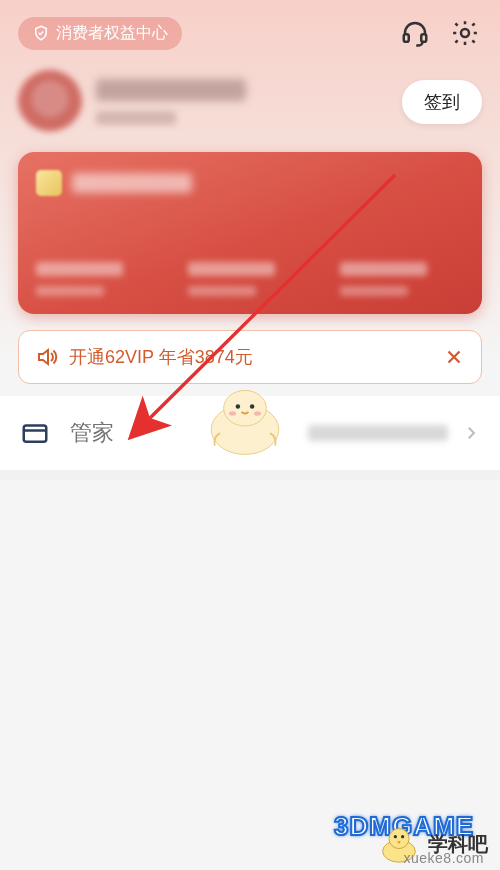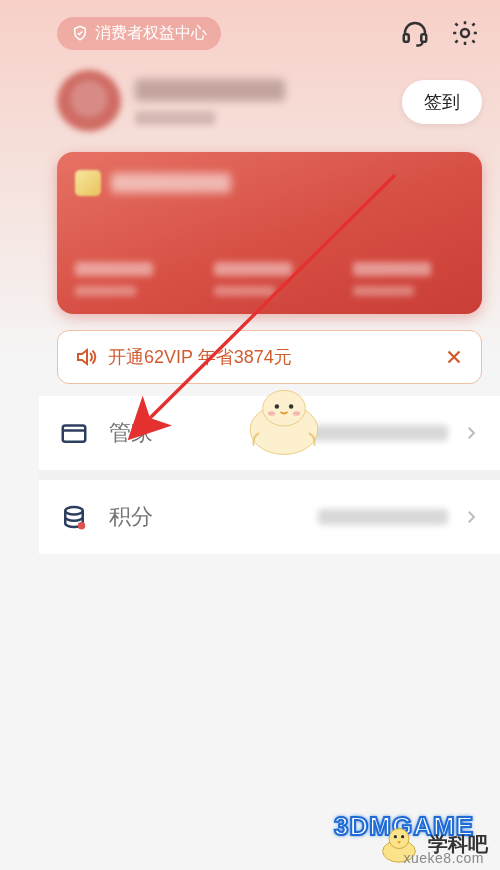--- a/index.html
+++ b/index.html
@@ -3,21 +3,20 @@
 <meta charset="utf-8">
 <style>
   * { box-sizing: border-box; margin: 0; padding: 0; }
   html, body { width: 500px; height: 870px; overflow: hidden; font-family: -apple-system, "PingFang SC", "Microsoft YaHei", sans-serif; }
   body { background: #f5f5f5; position: relative; }
 
   .page {
     width: 500px; height: 870px;
     background: linear-gradient(180deg, #f7d0c8 0%, #f6e2dd 180px, #f5f5f5 360px, #f5f5f5 100%);
     position: relative;
-    padding-left: 39px;
   }
 
   
   .topbar { display: flex; align-items: center; padding: 14px 18px 6px; height: 58px; }
   .rights-pill {
     background: rgba(225,90,80,0.32);
     color: #fff;
     font-size: 16px;
     padding: 6px 14px;
     border-radius: 18px;
@@ -221,36 +220,20 @@
         <path d="M78 62 q8 4 6 14" stroke="#e8c87a" stroke-width="2" fill="none"></path>
       </svg>
     </div>
 
 
 
 
     <div class="menu-gap"></div>
 
 
-    <div class="menu-item">
-      <div class="micon">
-        <svg width="30" height="30" viewBox="0 0 24 24" fill="none" stroke="#2d3e5e" stroke-width="2">
-          <ellipse cx="12" cy="7" rx="7" ry="3"></ellipse>
-          <path d="M5 7v5c0 1.7 3.1 3 7 3s7-1.3 7-3V7"></path>
-          <path d="M5 12v5c0 1.7 3.1 3 7 3s7-1.3 7-3v-5"></path>
-          <circle cx="18" cy="19" r="3" fill="#d9534f" stroke="none"></circle>
-        </svg>
-      </div>
-      <span class="mlabel">积分</span>
-      <div class="mfill"></div>
-      <div class="mblur" style="width:130px"></div>
-      <svg class="mchev" viewBox="0 0 24 24" fill="none" stroke="#bbb" stroke-width="2.5">
-          <path d="M9 5l7 7-7 7"></path>
-        </svg>
-    </div>
 
   </div>
 
   <svg class="arrow-annot" viewBox="0 0 500 870">
     <defs>
       <marker id="ah" markerWidth="12" markerHeight="12" refX="3" refY="6" orient="auto">
         <path d="M0 0 L12 6 L0 12 L3 6 z" fill="#e53030"></path>
       </marker>
     </defs>
     <line x1="395" y1="175" x2="150" y2="418" stroke="#e53030" stroke-width="3.5" marker-end="url(#ah)"></line>

